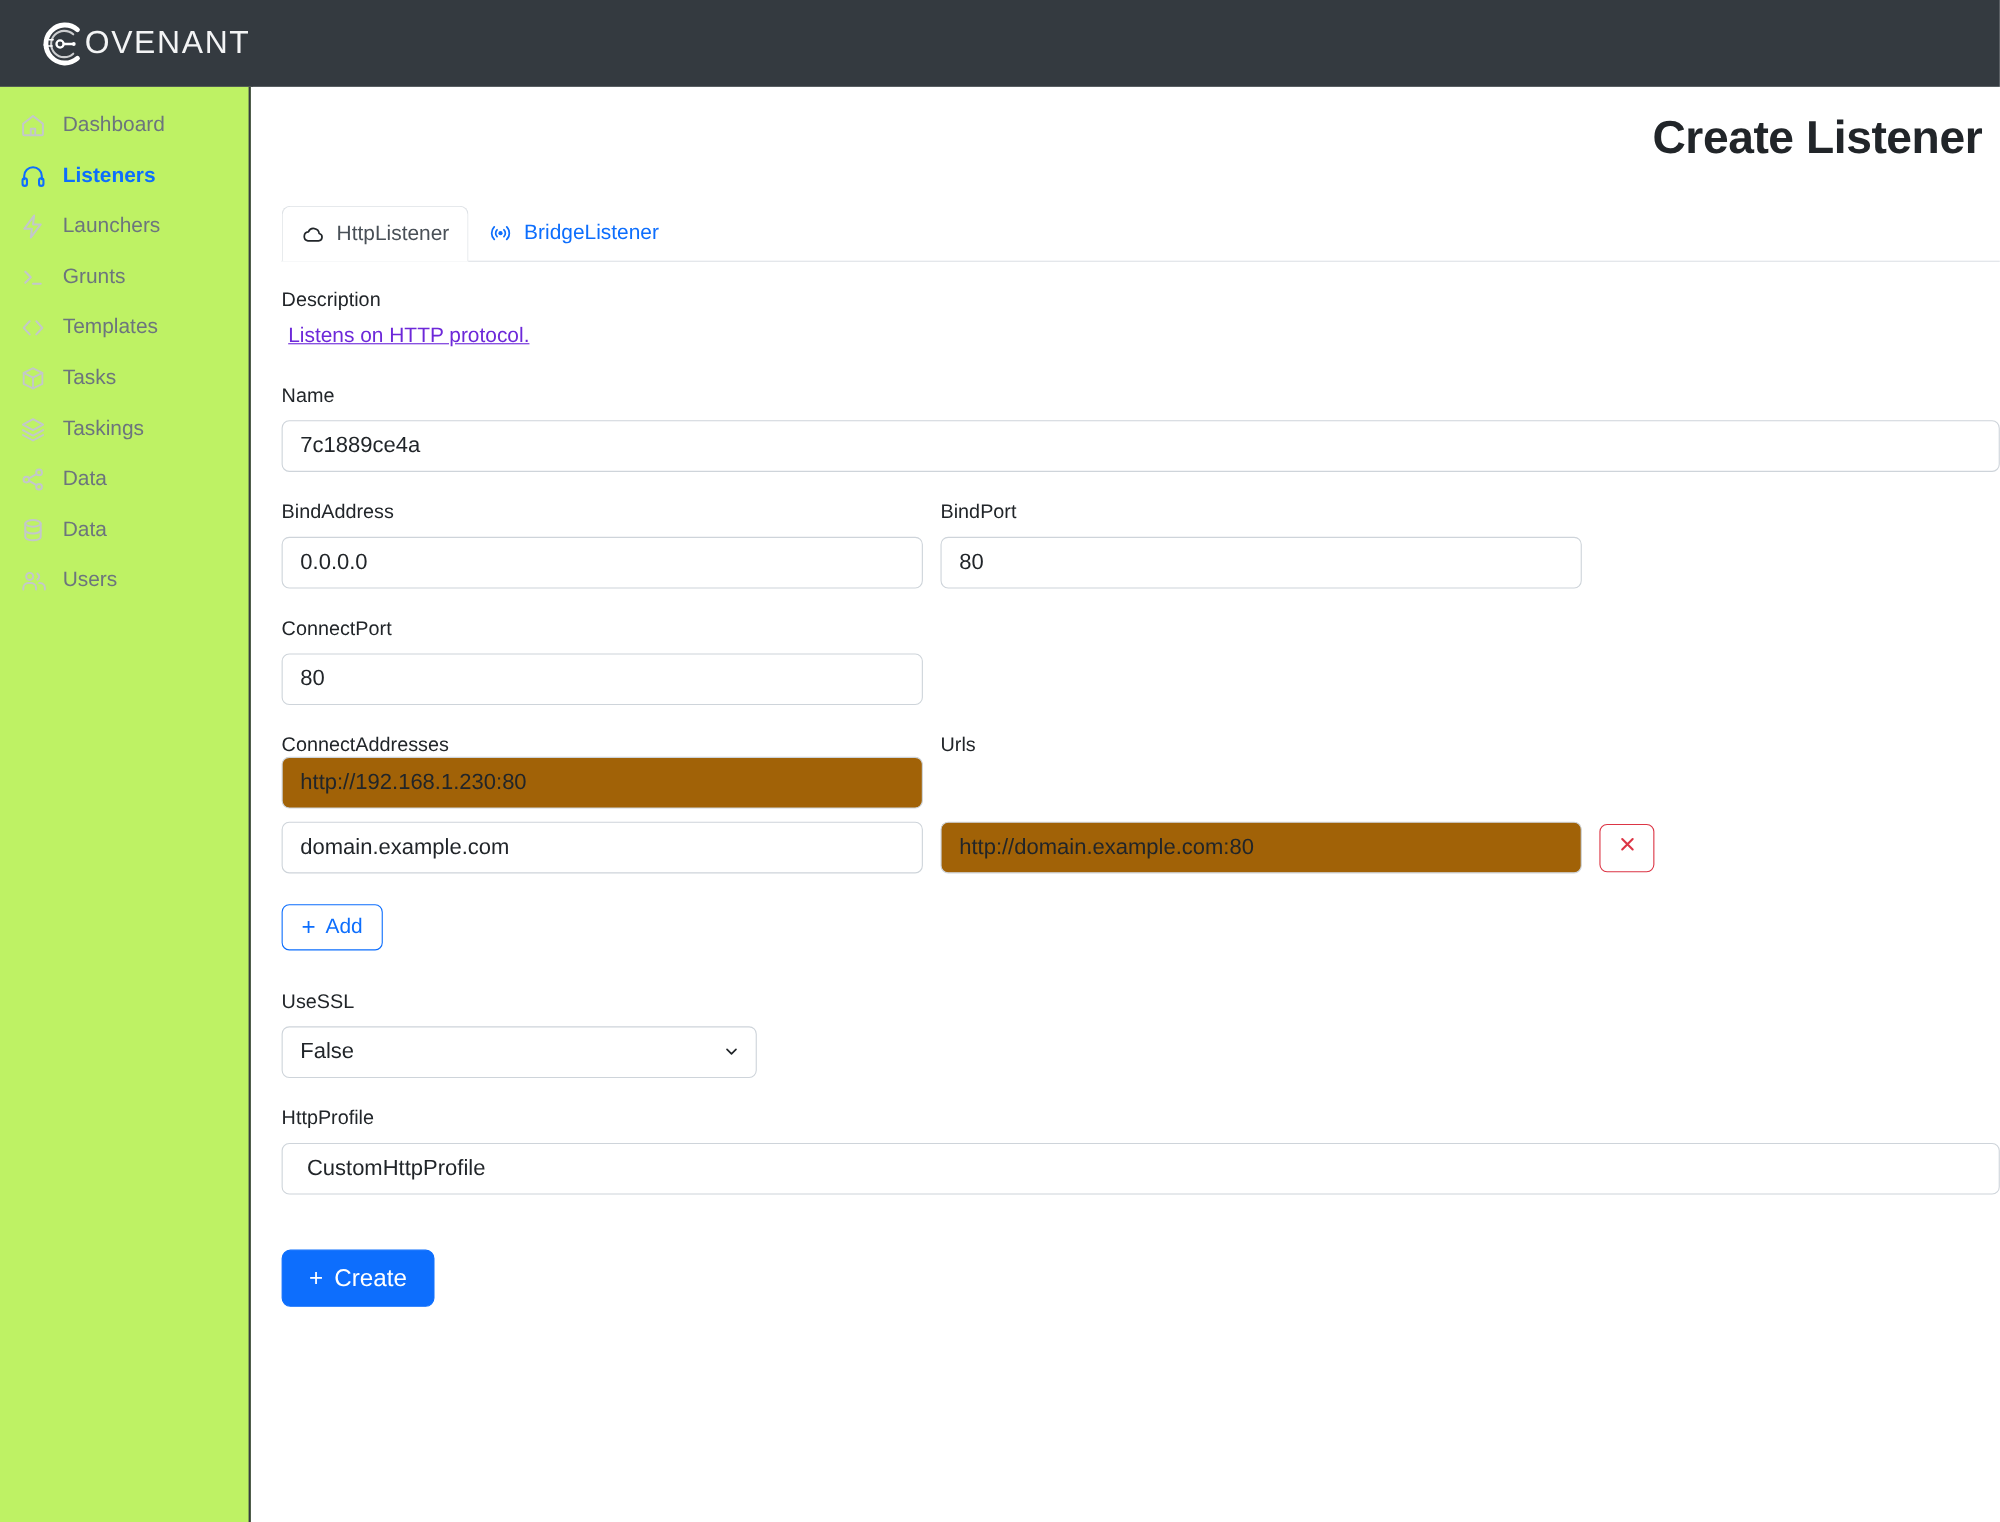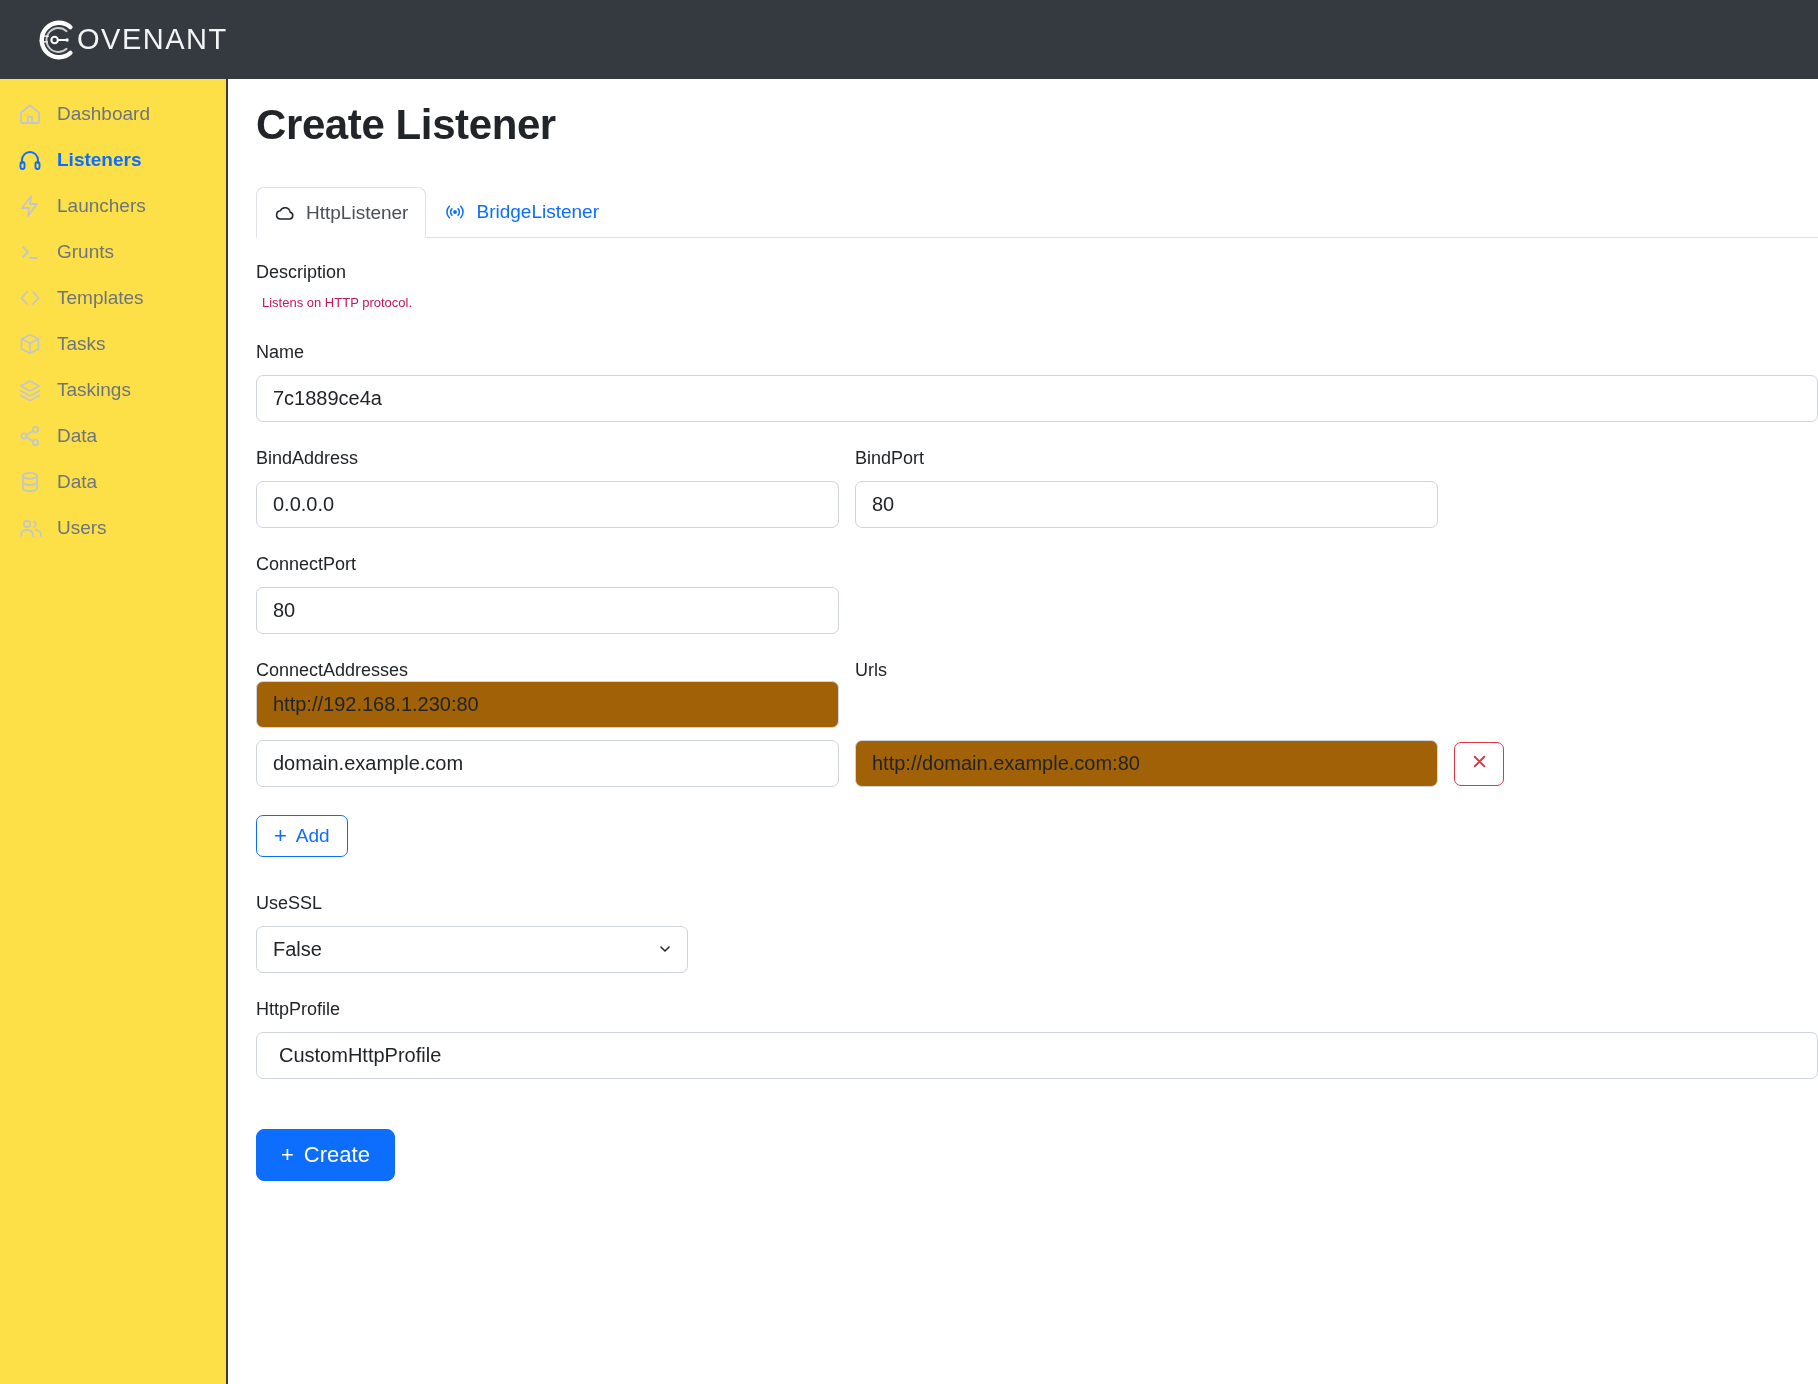--- a/index.html
+++ b/index.html
@@ -37,21 +37,21 @@
     margin-left: -3px;
     font-family: "Liberation Sans", sans-serif;
   }
 
   
   .sidebar {
     position: absolute;
     top: 79px; left: 0;
     width: 228px;
     height: 1305px;
-    background: #fde047;
+    background: #bef264;
     border-right: 2px solid #343a40;
     padding-top: 12px;
   }
   .nav-item {
     display: flex;
     align-items: center;
     height: 46px;
     padding-left: 17px;
     color: #6c757d;
     font-size: 19px;
@@ -78,21 +78,22 @@
     width: 1588px;
     height: 1305px;
     background: #ffffff;
     padding: 22px 0 0 26px;
   }
   .page-title {
     font-size: 42px;
     font-weight: 700;
     letter-spacing: -0.4px;
     color: #212529;
-    margin: 0 4px 38px 0;
+    margin: 0 16px 38px 0;
+    text-align: right;
   }
 
   
   .tabs {
     display: flex;
     align-items: flex-end;
     border-bottom: 1px solid #dee2e6;
     width: 1562px;
     height: 51px;
     margin-bottom: 0;
@@ -122,23 +123,24 @@
 
   
   .form-area { padding-top: 24px; }
   .fld-label {
     font-size: 18px;
     color: #212529;
     margin-bottom: 12px;
     display: block;
   }
   .desc-text {
-    font-size: 13px;
-    color: #be185d;
+    font-size: 19px;
+    color: #6d28d9;
     margin: 0 0 32px 6px;
+    text-decoration: underline;
   }
   .inp {
     display: block;
     height: 47px;
     border: 1px solid #ced4da;
     border-radius: 7px;
     background: #ffffff;
     font-size: 20px;
     color: #212529;
     padding: 0 16px;

